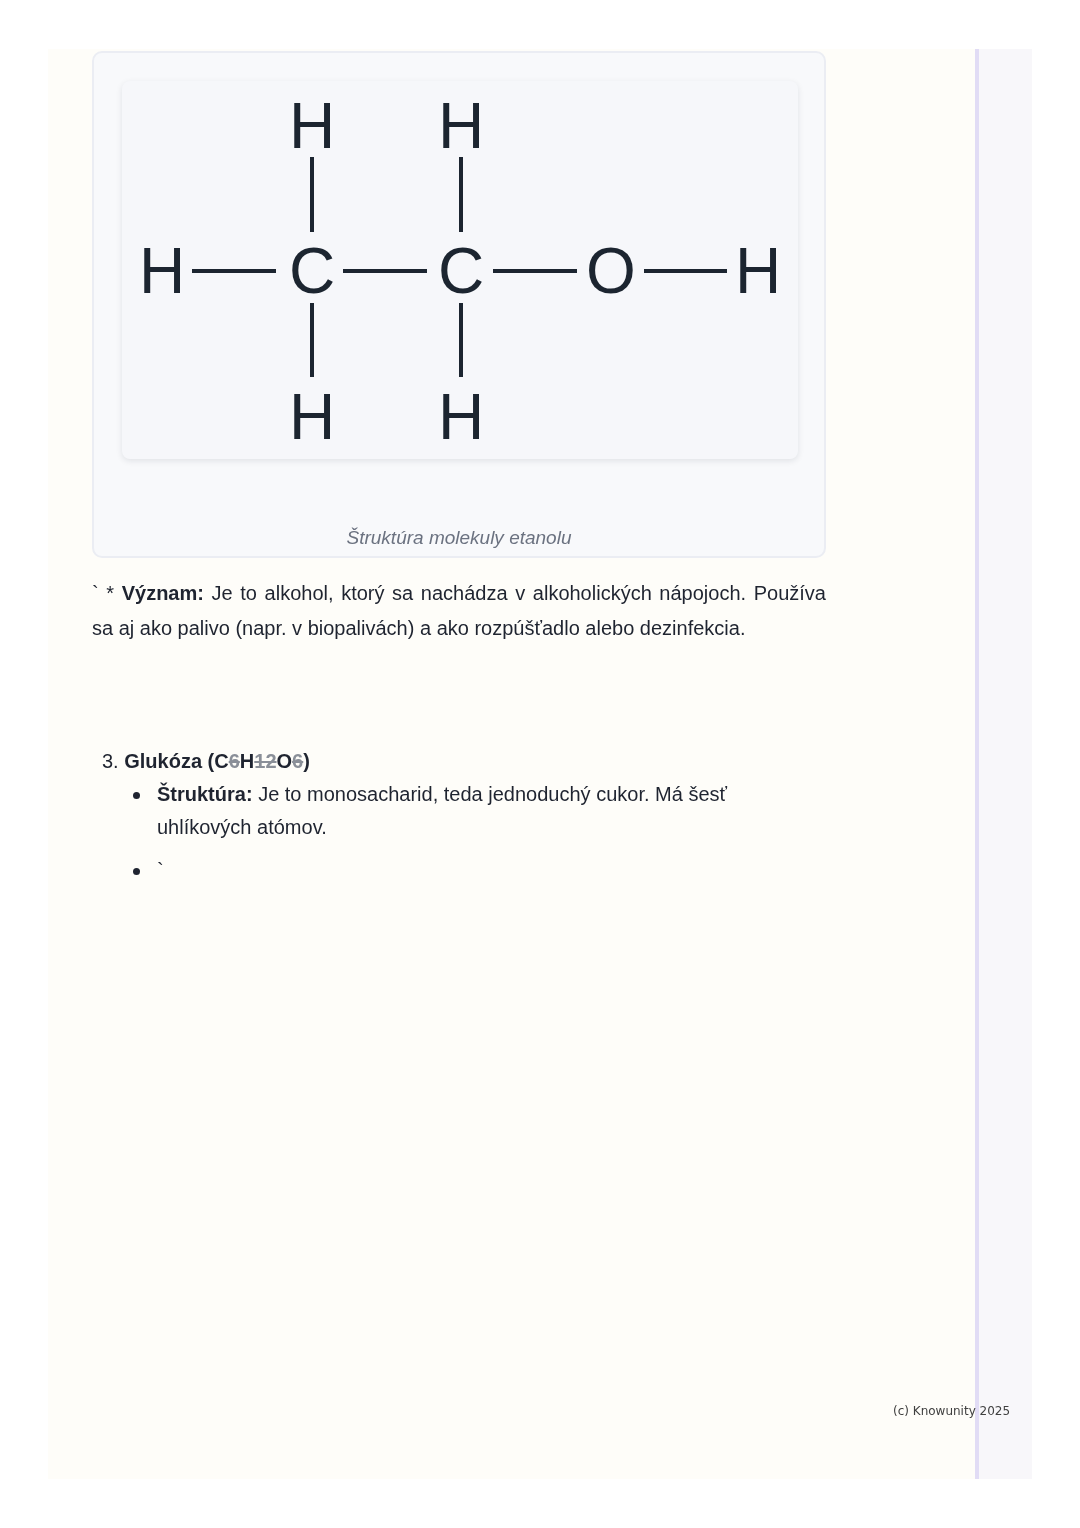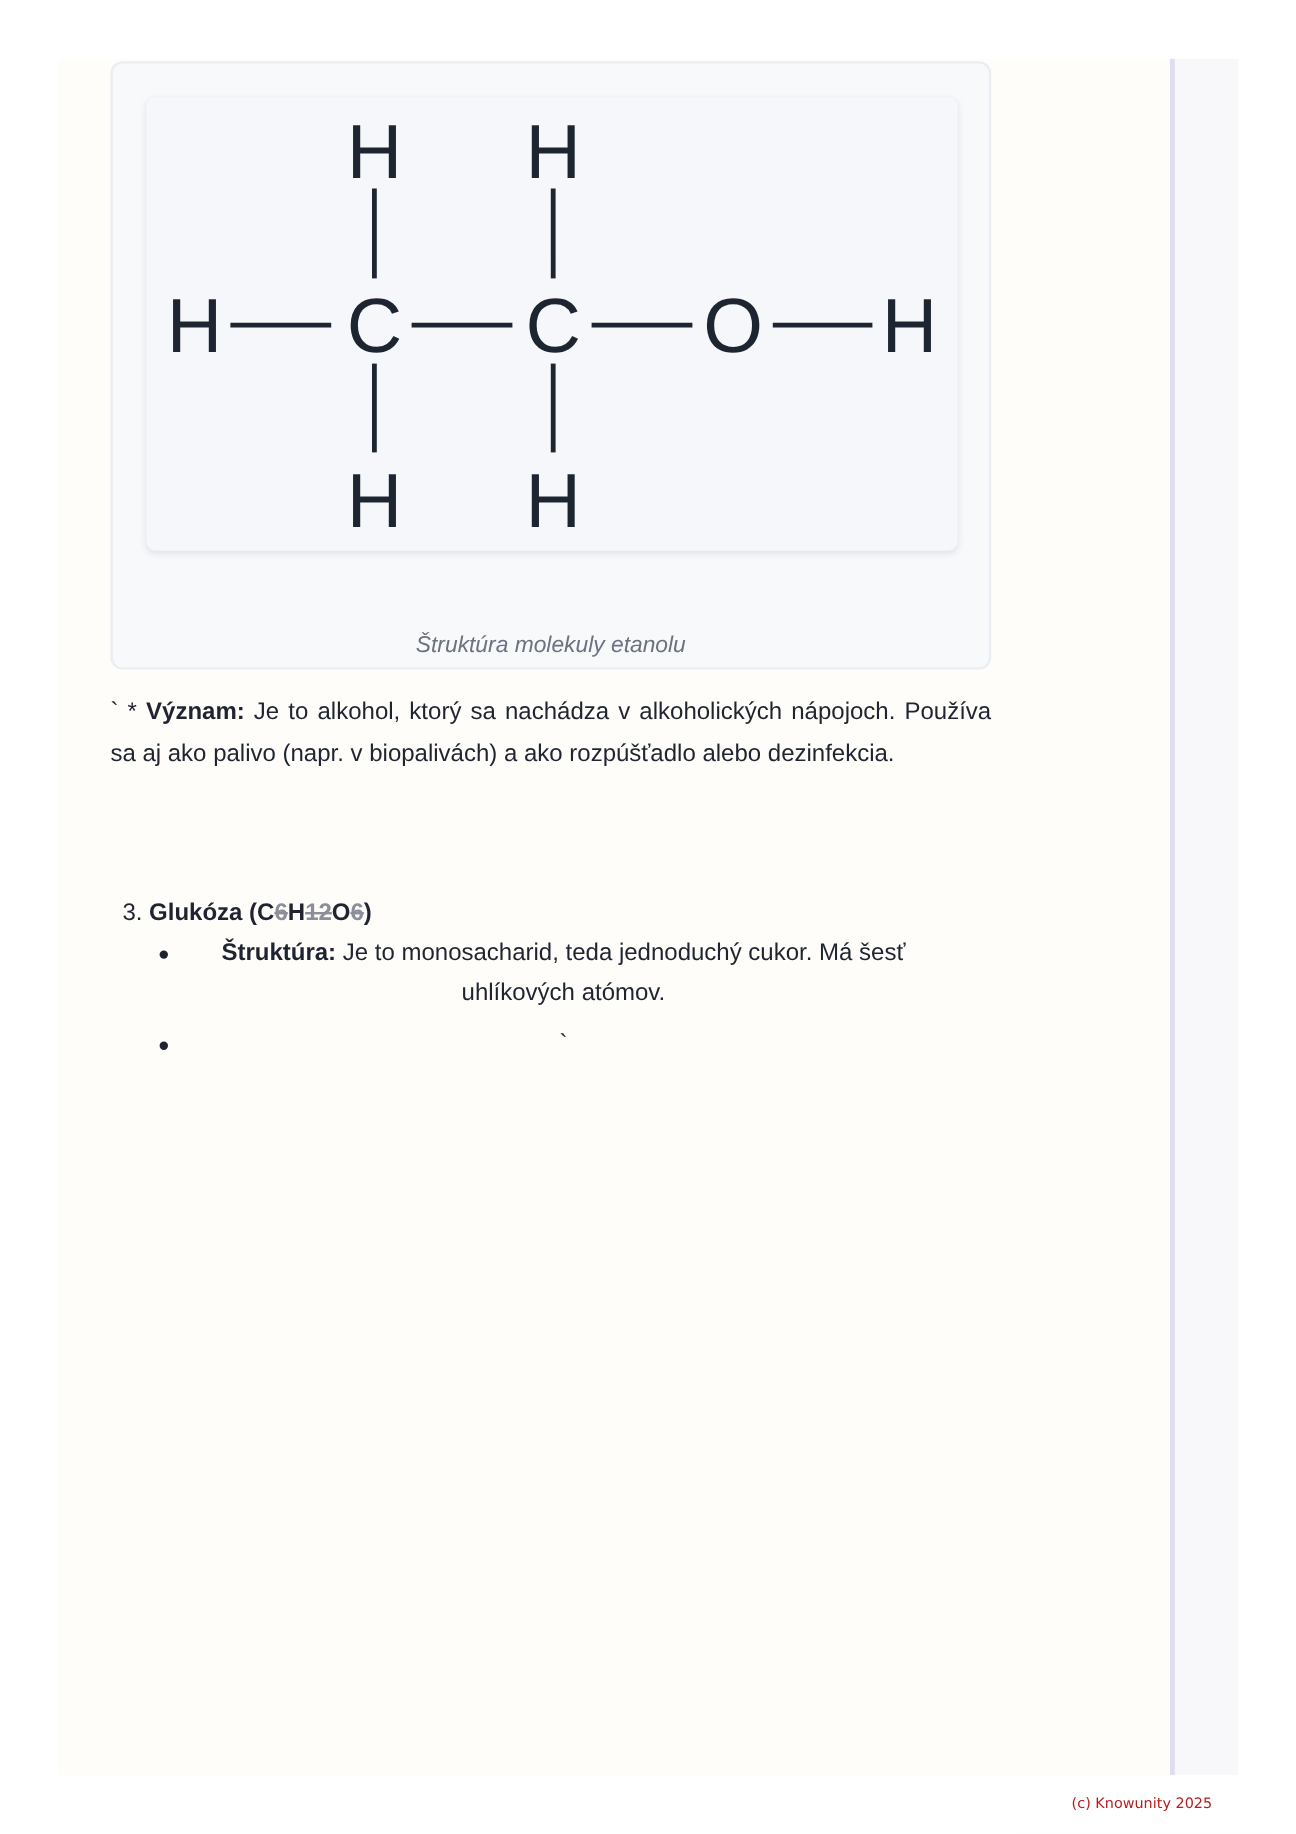--- a/index.html
+++ b/index.html
@@ -34,29 +34,29 @@
     .para {
       position: absolute; left: 92px; top: 576px; width: 734px;
       font-size: 20px; line-height: 35px; text-align: justify; color: #1f2430;
     }
     .para b { font-weight: 700; }
     .list-block { position: absolute; left: 102px; top: 734px; width: 680px; font-size: 20px; }
     .ol-item { line-height: 30px; margin-top: 12px; }
     .ol-item b { font-weight: 700; }
     .sub { color: #8a8f98; text-decoration: line-through; }
     .ul { margin: 0; padding: 0; list-style: none; }
-    .ul li { position: relative; padding-left: 55px; line-height: 33px; text-align: center; }
+    .ul li { position: relative; padding-left: 55px; line-height: 33px; }
     .ul li::before {
       content: ""; position: absolute; left: 31px; top: 14px; width: 7px; height: 7px;
       border-radius: 50%; background: #1f2430;
     }
     .ul li.first { margin-top: 2px; }
     .ul li.second { margin-top: 10px; }
     .footer {
-      position: absolute; left: 893px; top: 1496px; font-size: 12px; color: #b91c1c;
+      position: absolute; left: 893px; top: 1404px; font-size: 12px; color: #404040;
       font-family: "DejaVu Sans", sans-serif;
     }
   </style>
 </head>
 <body>
 
 <div class="page"></div>
 <div class="side-strip"></div>
 
 <div class="figure-card">

